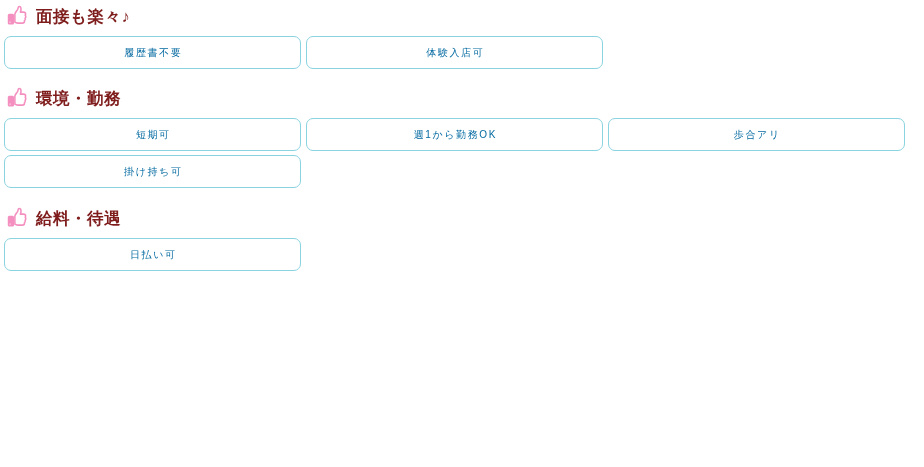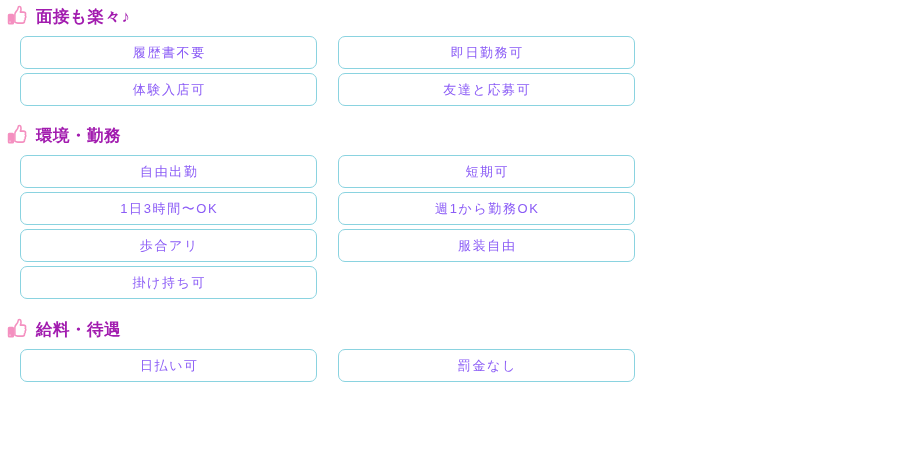--- a/index.html
+++ b/index.html
@@ -28,21 +28,21 @@
   }
   .thumb-icon {
     width: 22px;
     height: 22px;
     display: block;
     flex: 0 0 22px;
   }
   .section-title {
     font-size: 16.5px;
     font-weight: bold;
-    color: #a21caf;
+    color: #7f1d1d;
     letter-spacing: 0.5px;
     line-height: 1;
     white-space: nowrap;
   }
 
   .tag-grid {
     display: flex;
     flex-wrap: wrap;
     gap: 4px 5px;
     padding-left: 4px;
@@ -51,27 +51,26 @@
   }
   .tag {
     width: 297px;
     height: 33px;
     border: 1px solid #8ad3e0;
     border-radius: 7px;
     background: #ffffff;
     display: flex;
     align-items: center;
     justify-content: center;
-    color: #8b5cf6;
-    font-size: 13px;
+    color: #0369a1;
+    font-size: 10px;
     letter-spacing: 1.6px;
     text-indent: 1.6px;
     white-space: nowrap;
     user-select: none;
-    margin-left: 16px;
   }
 
   .sec-gap-1 { height: 13px; }
   .sec-gap-2 { height: 14px; }
   .pre-grid { height: 4px; }
 </style>
 </head>
 <body>
 
 <div id="root">
@@ -81,60 +80,54 @@
       <svg class="thumb-icon" viewBox="0 0 24 24" aria-hidden="true">
         <path d="M8.6 10.1c0-1.6 1.0-2.6 1.9-3.6 0.9-1.0 1.5-1.9 1.6-3.3 0.05-0.9 0.5-1.5 1.3-1.5 1.0 0 1.9 1.1 1.9 2.9 0 1.2-0.35 2.3-0.8 3.2h3.5c1.35 0 2.3 0.95 2.3 2.05 0 0.55-0.2 1.0-0.5 1.35 0.45 0.35 0.7 0.9 0.7 1.5 0 0.7-0.3 1.25-0.8 1.6 0.2 0.3 0.3 0.7 0.3 1.1 0 0.75-0.4 1.4-1.0 1.7 0.05 0.2 0.1 0.4 0.1 0.65 0 1.1-0.95 2.0-2.3 2.0h-5.0c-1.4 0-2.5-0.45-3.2-1.0z" fill="none" stroke="#f490c0" stroke-width="1.7" stroke-linejoin="round"></path>
         <rect x="1.6" y="10.4" width="5.4" height="10.0" rx="0.9" fill="#f490c0" stroke="#f490c0" stroke-width="1.5"></rect>
         <circle cx="3.3" cy="18.6" r="0.65" fill="#ffffff"></circle>
       </svg>
       <span class="section-title">面接も楽々♪</span>
     </div>
     <div class="pre-grid"></div>
     <div class="tag-grid">
       <div class="tag">履歴書不要</div>
-      <div class="tag">即日勤務可</div>
       <div class="tag">体験入店可</div>
-      <div class="tag">友達と応募可</div>
     </div>
   </div>
 
   <div class="sec-gap-1"></div>
 
   <div class="section">
     <div class="section-head">
       <svg class="thumb-icon" viewBox="0 0 24 24" aria-hidden="true">
         <path d="M8.6 10.1c0-1.6 1.0-2.6 1.9-3.6 0.9-1.0 1.5-1.9 1.6-3.3 0.05-0.9 0.5-1.5 1.3-1.5 1.0 0 1.9 1.1 1.9 2.9 0 1.2-0.35 2.3-0.8 3.2h3.5c1.35 0 2.3 0.95 2.3 2.05 0 0.55-0.2 1.0-0.5 1.35 0.45 0.35 0.7 0.9 0.7 1.5 0 0.7-0.3 1.25-0.8 1.6 0.2 0.3 0.3 0.7 0.3 1.1 0 0.75-0.4 1.4-1.0 1.7 0.05 0.2 0.1 0.4 0.1 0.65 0 1.1-0.95 2.0-2.3 2.0h-5.0c-1.4 0-2.5-0.45-3.2-1.0z" fill="none" stroke="#f490c0" stroke-width="1.7" stroke-linejoin="round"></path>
         <rect x="1.6" y="10.4" width="5.4" height="10.0" rx="0.9" fill="#f490c0" stroke="#f490c0" stroke-width="1.5"></rect>
         <circle cx="3.3" cy="18.6" r="0.65" fill="#ffffff"></circle>
       </svg>
       <span class="section-title">環境・勤務</span>
     </div>
     <div class="pre-grid"></div>
     <div class="tag-grid">
-      <div class="tag">自由出勤</div>
       <div class="tag">短期可</div>
-      <div class="tag">1日3時間〜OK</div>
       <div class="tag">週1から勤務OK</div>
       <div class="tag">歩合アリ</div>
-      <div class="tag">服装自由</div>
       <div class="tag">掛け持ち可</div>
     </div>
   </div>
 
   <div class="sec-gap-2"></div>
 
   <div class="section">
     <div class="section-head">
       <svg class="thumb-icon" viewBox="0 0 24 24" aria-hidden="true">
         <path d="M8.6 10.1c0-1.6 1.0-2.6 1.9-3.6 0.9-1.0 1.5-1.9 1.6-3.3 0.05-0.9 0.5-1.5 1.3-1.5 1.0 0 1.9 1.1 1.9 2.9 0 1.2-0.35 2.3-0.8 3.2h3.5c1.35 0 2.3 0.95 2.3 2.05 0 0.55-0.2 1.0-0.5 1.35 0.45 0.35 0.7 0.9 0.7 1.5 0 0.7-0.3 1.25-0.8 1.6 0.2 0.3 0.3 0.7 0.3 1.1 0 0.75-0.4 1.4-1.0 1.7 0.05 0.2 0.1 0.4 0.1 0.65 0 1.1-0.95 2.0-2.3 2.0h-5.0c-1.4 0-2.5-0.45-3.2-1.0z" fill="none" stroke="#f490c0" stroke-width="1.7" stroke-linejoin="round"></path>
         <rect x="1.6" y="10.4" width="5.4" height="10.0" rx="0.9" fill="#f490c0" stroke="#f490c0" stroke-width="1.5"></rect>
         <circle cx="3.3" cy="18.6" r="0.65" fill="#ffffff"></circle>
       </svg>
       <span class="section-title">給料・待遇</span>
     </div>
     <div class="pre-grid"></div>
     <div class="tag-grid">
       <div class="tag">日払い可</div>
-      <div class="tag">罰金なし</div>
     </div>
   </div>
 
 </div>
 
 </body></html>

